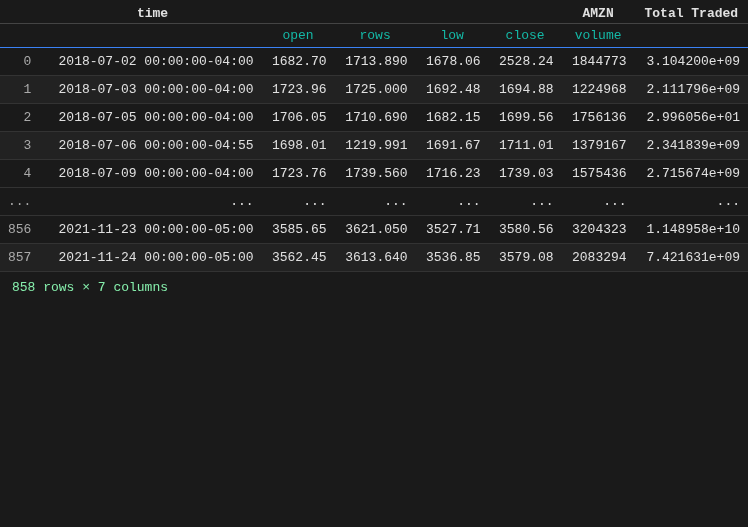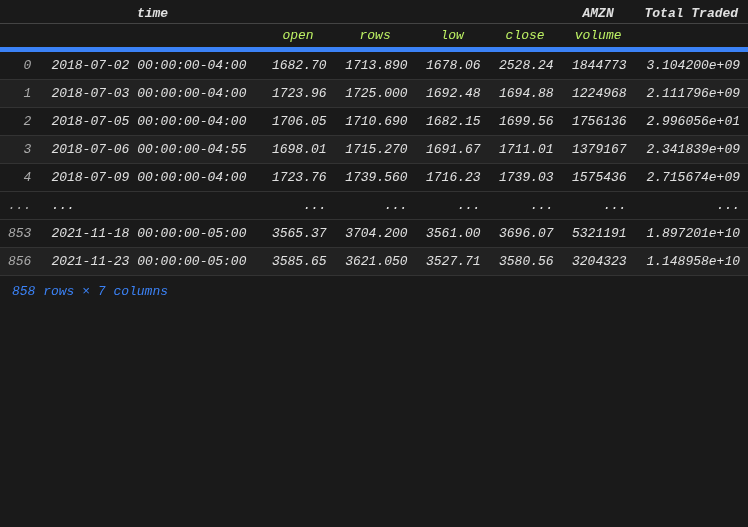--- a/index.html
+++ b/index.html
@@ -14,21 +14,20 @@
       font-family: 'Courier New', monospace;
       font-size: 13px;
       width: 748px;
       min-height: 527px;
       padding: 0;
     }
 
     .table-container {
       width: 748px;
       overflow: hidden;
-      font-style: italic;
     }
 
     table {
       width: 100%;
       border-collapse: collapse;
     }
 
     thead tr th {
       padding: 6px 8px;
       font-weight: bold;
@@ -41,23 +40,23 @@
       text-align: left;
       width: 28px;
     }
 
     thead tr th.time-col {
       text-align: center;
     }
 
     thead tr.subheader th {
       font-weight: normal;
-      color: #bef264;
+      color: #14b8a6;
       padding: 4px 8px;
-      border-bottom: 5px solid #3b82f6;
+      border-bottom: 1px solid #3b82f6;
     }
 
     tbody tr {
       border-bottom: 1px solid #333;
     }
 
     tbody tr:nth-child(odd) {
       background-color: #1a1a1a;
     }
 
@@ -76,27 +75,27 @@
     }
 
     tbody tr td:first-child {
       text-align: right;
       color: #aaaaaa;
       padding-right: 12px;
       width: 40px;
     }
 
     tbody tr td.time-cell {
-      text-align: left;
+      text-align: right;
       min-width: 190px;
     }
 
     .footer {
       padding: 8px 12px;
-      color: #3b82f6;
+      color: #86efac;
       font-size: 13px;
       background-color: #1a1a1a;
     }
 
     .group-header {
       border-bottom: none;
     }
 
     .group-header th {
       padding-bottom: 2px;
@@ -157,21 +156,21 @@
           <td>1710.690</td>
           <td>1682.15</td>
           <td>1699.56</td>
           <td>1756136</td>
           <td>2.996056e+01</td>
         </tr>
         <tr>
           <td>3</td>
           <td class="time-cell">2018-07-06 00:00:00-04:55</td>
           <td>1698.01</td>
-          <td>1715.270</td>
+          <td>1219.991</td>
           <td>1691.67</td>
           <td>1711.01</td>
           <td>1379167</td>
           <td>2.341839e+09</td>
         </tr>
         <tr>
           <td>4</td>
           <td class="time-cell">2018-07-09 00:00:00-04:00</td>
           <td>1723.76</td>
           <td>1739.560</td>
@@ -184,35 +183,35 @@
           <td>...</td>
           <td class="time-cell">...</td>
           <td>...</td>
           <td>...</td>
           <td>...</td>
           <td>...</td>
           <td>...</td>
           <td>...</td>
         </tr>
         <tr>
-          <td>853</td>
-          <td class="time-cell">2021-11-18 00:00:00-05:00</td>
-          <td>3565.37</td>
-          <td>3704.200</td>
-          <td>3561.00</td>
-          <td>3696.07</td>
-          <td>5321191</td>
-          <td>1.897201e+10</td>
-        </tr>
-        <tr>
           <td>856</td>
           <td class="time-cell">2021-11-23 00:00:00-05:00</td>
           <td>3585.65</td>
           <td>3621.050</td>
           <td>3527.71</td>
           <td>3580.56</td>
           <td>3204323</td>
           <td>1.148958e+10</td>
         </tr>
+        <tr>
+          <td>857</td>
+          <td class="time-cell">2021-11-24 00:00:00-05:00</td>
+          <td>3562.45</td>
+          <td>3613.640</td>
+          <td>3536.85</td>
+          <td>3579.08</td>
+          <td>2083294</td>
+          <td>7.421631e+09</td>
+        </tr>
       </tbody>
   </table>
   <div class="footer">858 rows × 7 columns</div>
 </div>
 
 </body></html>

